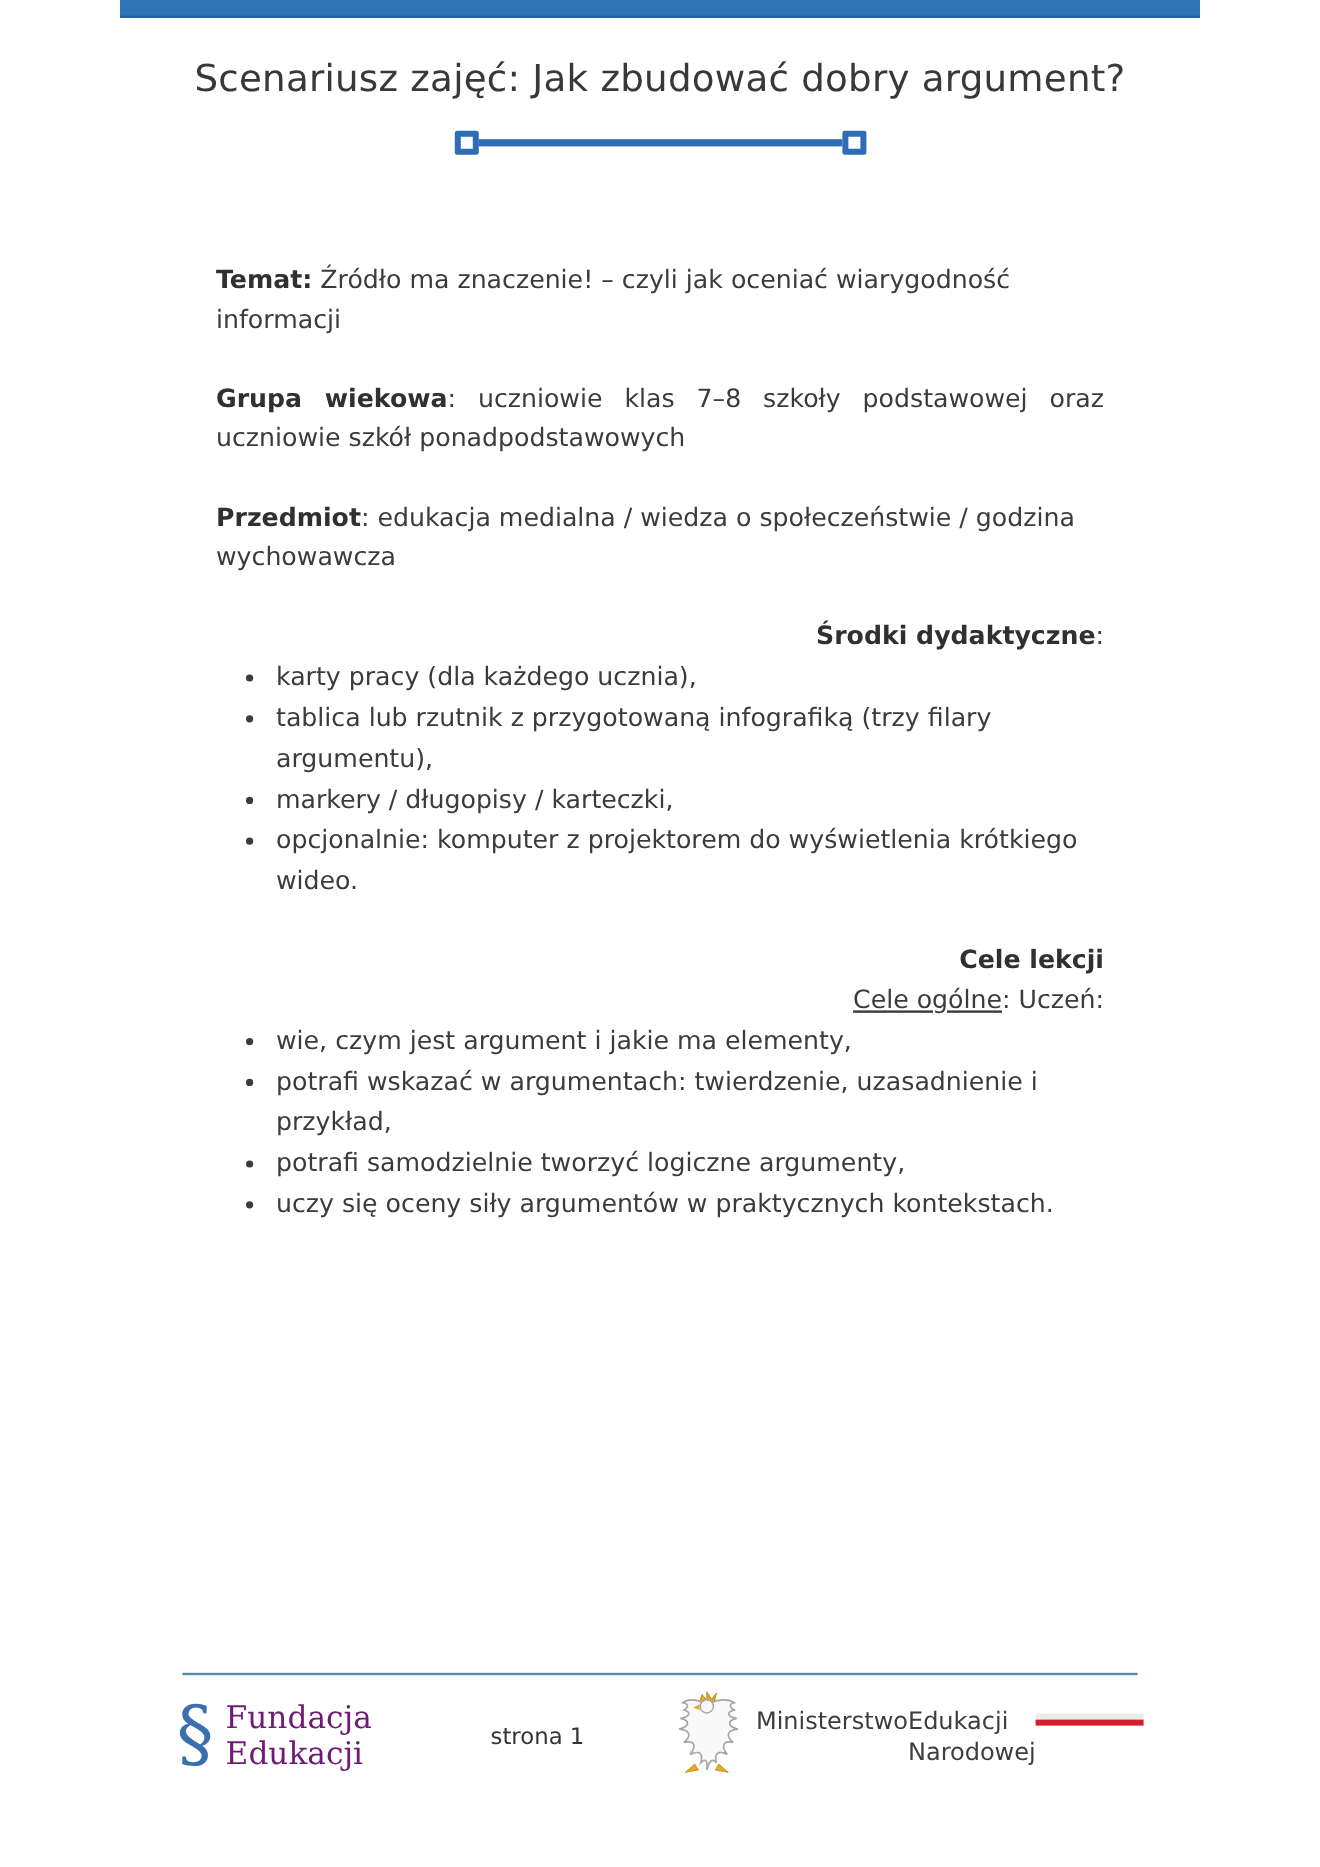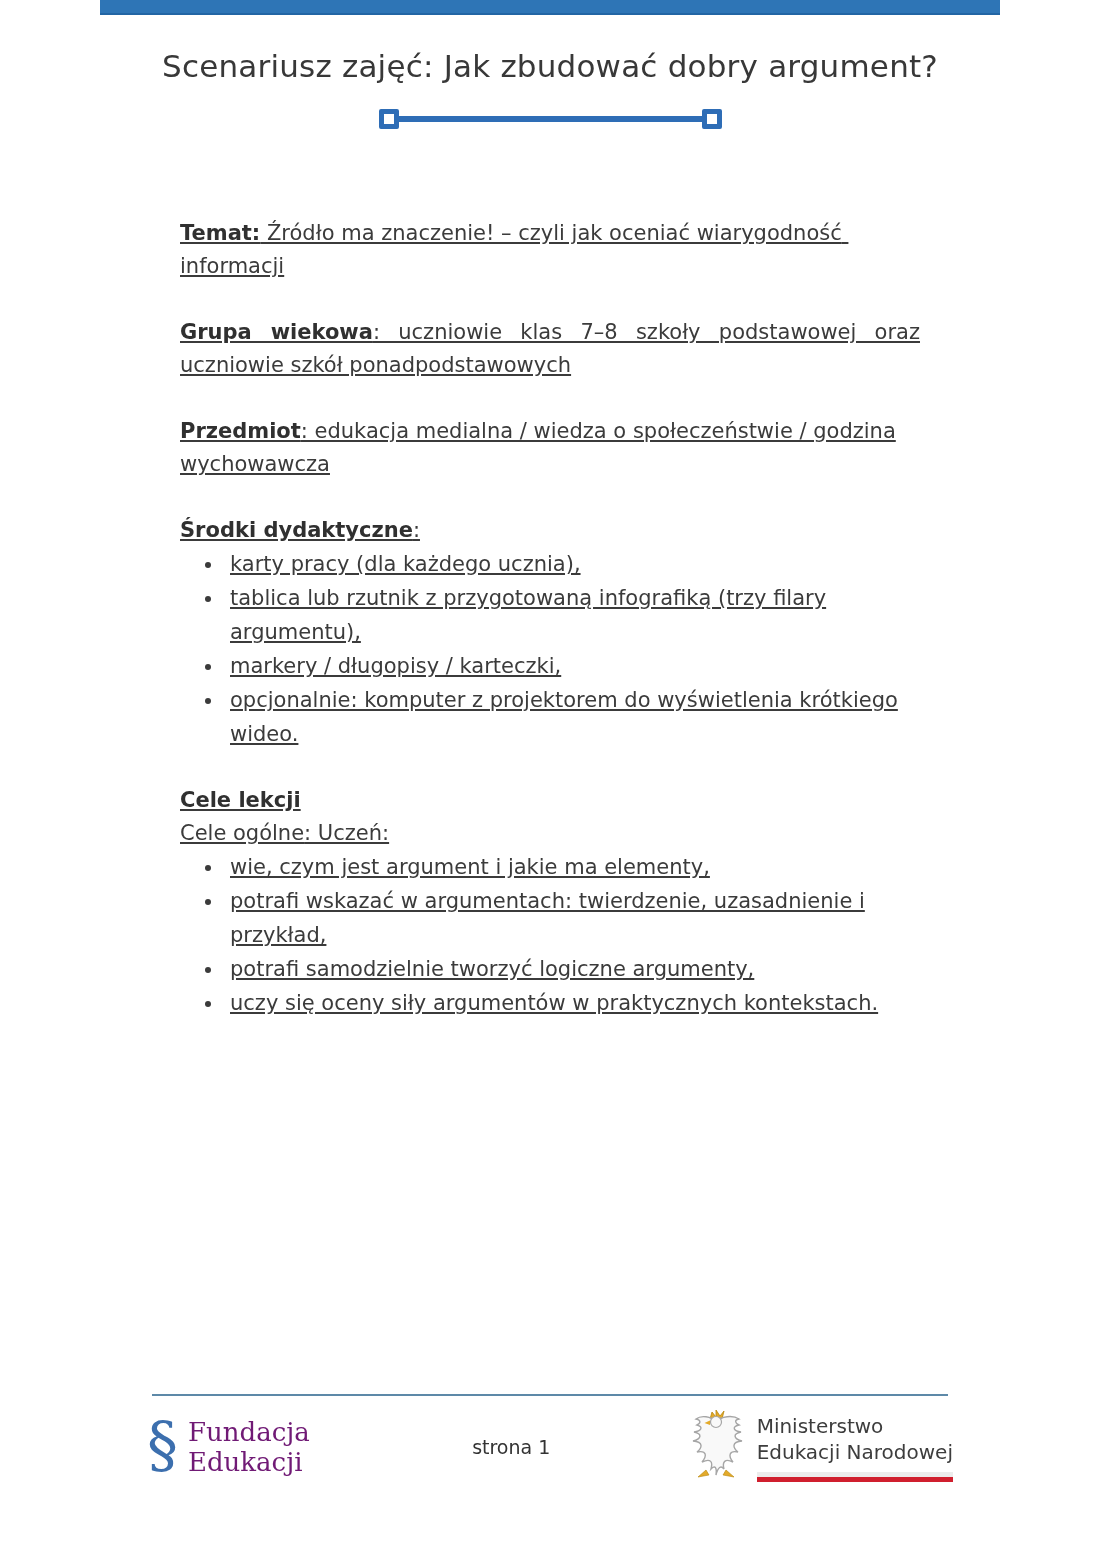--- a/index.html
+++ b/index.html
@@ -46,37 +46,36 @@
   .divider .line {
     width: 303px;
     height: 6px;
     background: #2e6db6;
     flex: 0 0 auto;
   }
   .content {
     padding: 88px 80px 0 80px;
     font-size: 21px;
     line-height: 33px;
-    text-decoration: underline;
   }
   .content p { margin: 0 0 33px 0; }
   .content .justify { text-align: justify; }
   .lbl { font-weight: 700; color: #303030; }
   .pre { white-space: pre-wrap; }
   ul.bullets {
     list-style: disc;
     margin: 0 0 33px 0;
     padding-left: 44px;
   }
   ul.bullets li {
     line-height: 34px;
     padding-left: 6px;
   }
   .block { margin-bottom: 33px; }
-  .block p { margin: 0; }
+  .block p { margin: 0; text-align: right; }
   .underlined { text-decoration: underline; }
 
   .footer {
     position: absolute;
     left: 0;
     right: 0;
     bottom: 0;
     height: 162px;
   }
   .footer-rule {
@@ -113,21 +112,21 @@
   .page-number {
     font-size: 19px;
     color: #333333;
     transform: translateX(14px);
   }
   .ministry {
     display: flex;
     align-items: center;
     gap: 10px;
   }
-  .ministry-text-wrap { display: flex; flex-direction: column; }
+  .ministry-text-wrap { display: flex; flex-direction: row; }
   .ministry-name {
     font-size: 20px;
     line-height: 26px;
     color: #3d3d3d;
   }
   .flag { margin-top: 7px; width: 100%; }
   .flag .white { height: 5px; background: #ececec; }
   .flag .red { height: 5px; background: #d01f2e; }
   .footer-note {
     margin-top: 16px;

